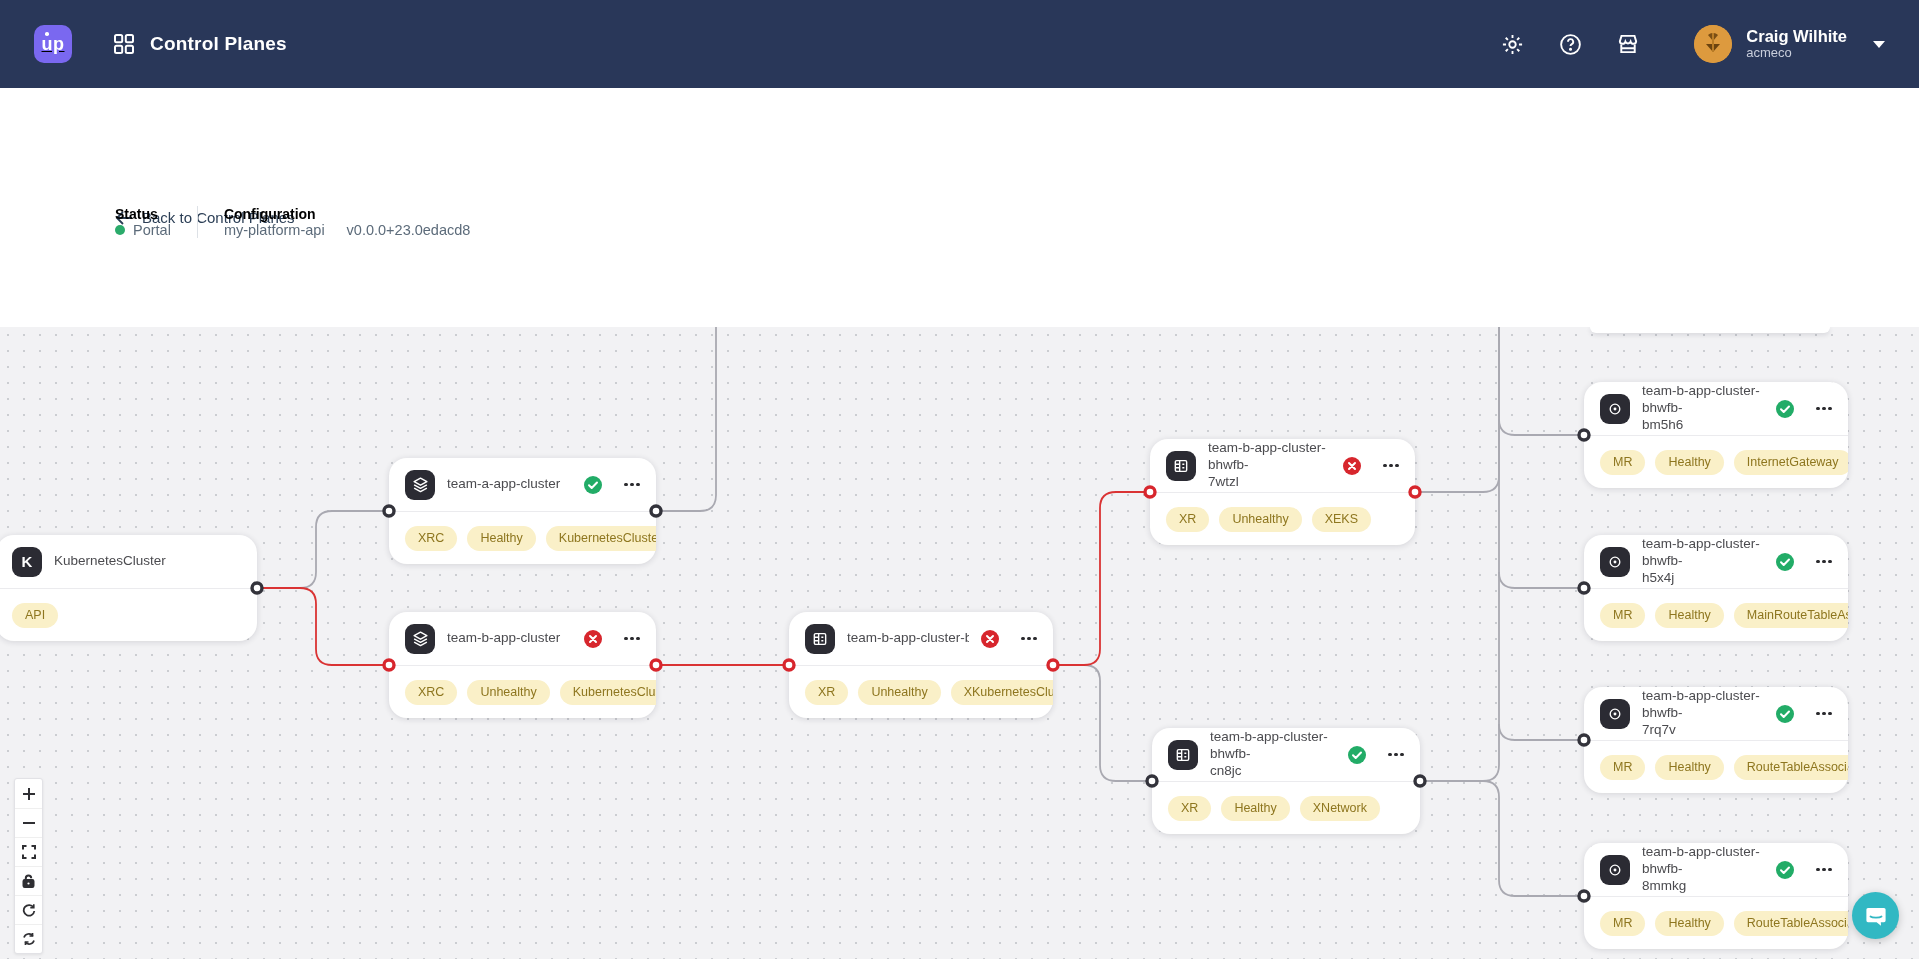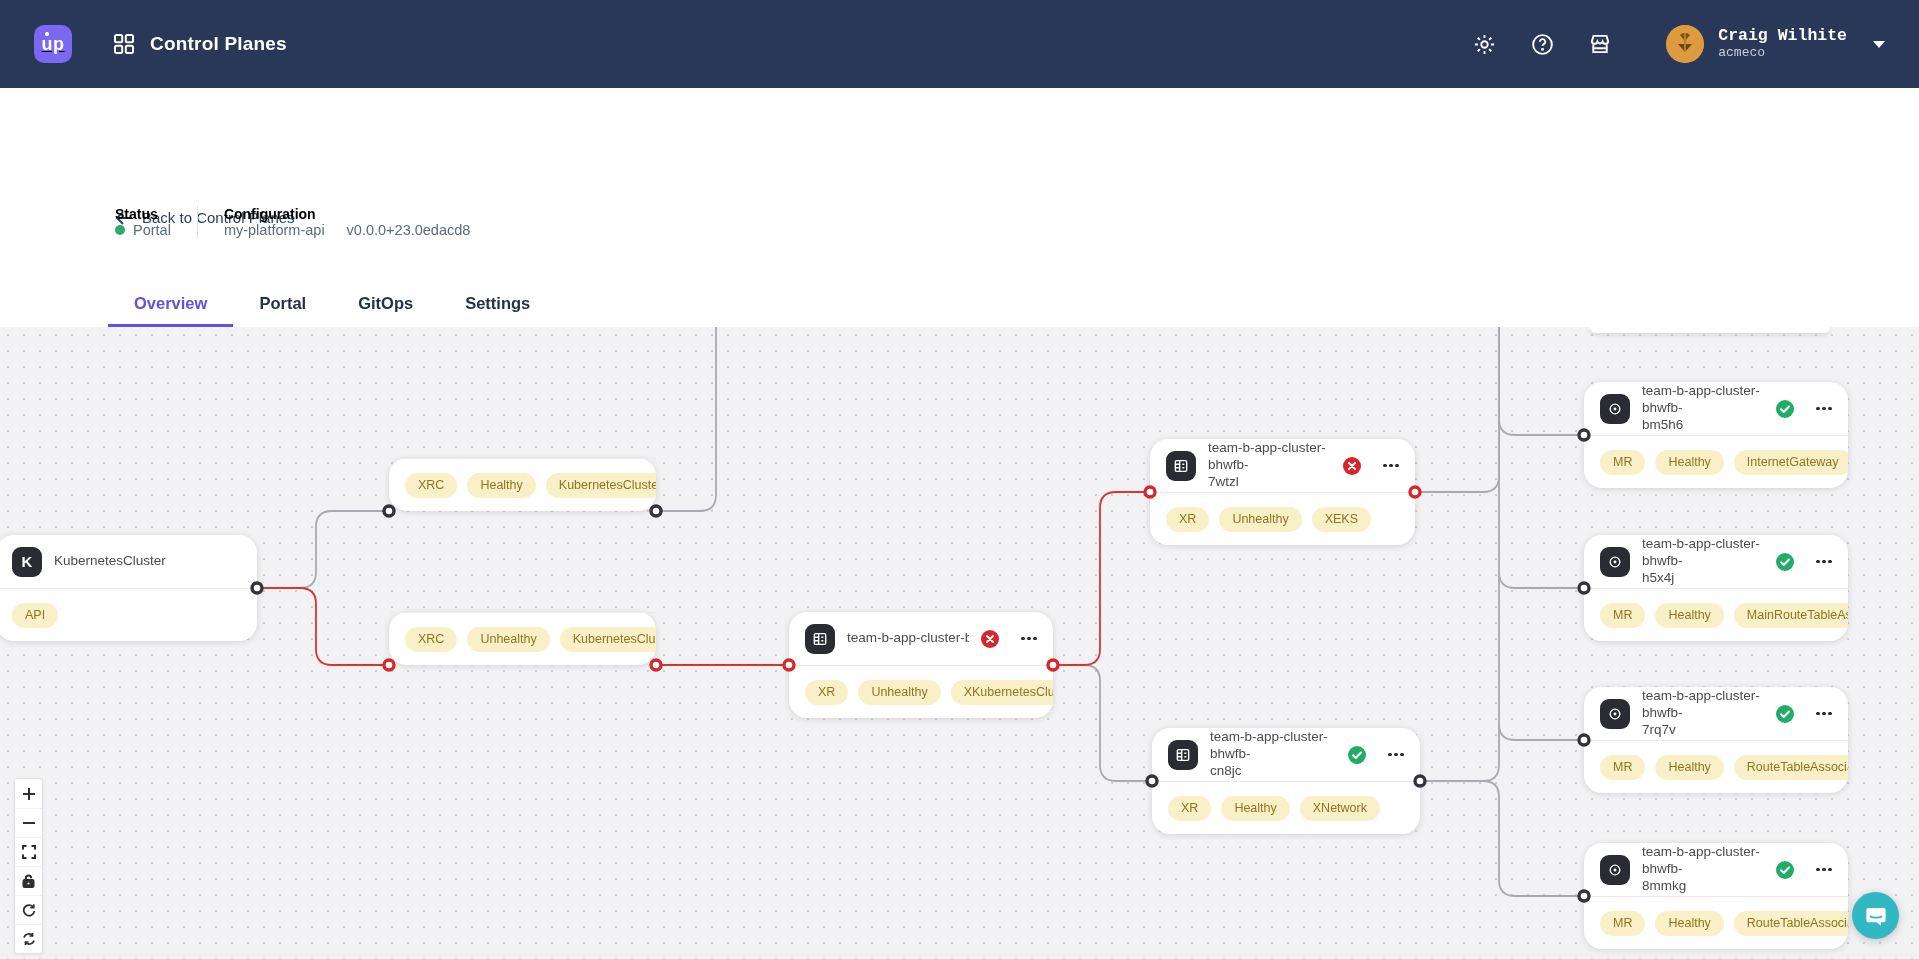--- a/index.html
+++ b/index.html
@@ -13,21 +13,21 @@
   .logo { width:38px; height:38px; background:#7A68F0; border-radius:10px;
     display:flex; align-items:center; justify-content:center; position:relative;text-decoration:underline; }
   .logo span { color:#fff; font-weight:bold; font-size:18px; letter-spacing:0.5px; }
   .logo .logo-dot { position:absolute; top:7px; left:11px; width:3.5px; height:3.5px;
     background:#fff; border-radius:50%; }
   .nav-grid { margin-left:38px; margin-right:12px; }
   .nav-title { color:#fff; font-size:19px; font-weight:bold; letter-spacing:0.2px; }
   .nav-right { margin-left:auto; display:flex; align-items:center; gap:30px; }
   .nav-icon { width:28px; height:28px; display:flex; align-items:center;
     justify-content:center; cursor:pointer; }
-  .user { display:flex; align-items:center; gap:14px; margin-left:22px; cursor:pointer;font-family:Liberation Mono, monospace; }
+  .user { display:flex; align-items:center; gap:14px; margin-left:22px; cursor:pointer; }
   .avatar { width:38px; height:38px; border-radius:50%; background:#DD9A3E;
     display:flex; flex-direction:column; align-items:center; justify-content:center;
     overflow:hidden; }
   .user-meta { line-height:1.15; }
   .user-name { color:#fff; font-size:16.5px; font-weight:bold; }
   .user-org { color:#C9CEDC; font-size:13px; }
   .caret { width:0; height:0; border-left:6px solid transparent;
     border-right:6px solid transparent; border-top:7px solid #fff; margin-left:12px; }
 
   
@@ -164,52 +164,84 @@
         </div>
       </div>
       <div class="meta-col">
         <div class="meta-label">Configuration</div>
         <div class="meta-value">
           <span>my-platform-api</span>
           <span class="cfg-version">v0.0.0+23.0edacd8</span>
         </div>
       </div>
     </div>
-    <div class="tabs" id="tabs">
-        <div class="tab active">Overview</div>
-        <div class="tab">Portal</div>
-        <div class="tab">GitOps</div>
-        <div class="tab">Settings</div>
-      </div>
   </div>
 
   <div class="canvas" id="canvas">
     <div class="topcut" style="left:1590px; top:0; width:240px; height:6px;"></div>
     <div id="nodes">
         <div class="node" style="left: -4px; top: 208px; width: 261px;">
           <div class="node-head">
             <div class="node-icon">
               <span class="k-letter">K</span>
             </div>
             <div class="node-title">KubernetesCluster</div>
           </div>
           <div class="node-divider"></div>
           <div class="node-badges" style="padding-left: 16px;">
             <span class="badge">API</span>
           </div>
         </div>
         <div class="node" style="left: 389px; top: 131px; width: 267px;">
+          <div class="node-head">
+            <div class="node-icon">
+              <svg width="17" height="17" viewBox="0 0 24 24" fill="none" stroke="#fff" stroke-width="2" stroke-linejoin="round">
+                <path d="M12 3l9 5-9 5-9-5 9-5Z"></path>
+                <path d="M3 12.5l9 5 9-5"></path>
+                <path d="M3 17l9 5 9-5"></path>
+              </svg>
+            </div>
+            <div class="node-title">team-a-app-cluster</div>
+            <span class="node-status"><svg width="18" height="18" viewBox="0 0 18 18">
+                <circle cx="9" cy="9" r="9" fill="#22AC67"></circle>
+                <path d="M5 9.3l2.7 2.7L13 6.5" stroke="#fff" stroke-width="2" fill="none" stroke-linecap="round" stroke-linejoin="round"></path>
+              </svg></span>
+            <div class="node-menu">
+              <i></i>
+              <i></i>
+              <i></i>
+            </div>
+          </div>
           <div class="node-divider"></div>
           <div class="node-badges">
             <span class="badge">XRC</span>
             <span class="badge">Healthy</span>
             <span class="badge">KubernetesCluster</span>
           </div>
         </div>
         <div class="node" style="left: 389px; top: 285px; width: 267px;">
+          <div class="node-head">
+            <div class="node-icon">
+              <svg width="17" height="17" viewBox="0 0 24 24" fill="none" stroke="#fff" stroke-width="2" stroke-linejoin="round">
+                <path d="M12 3l9 5-9 5-9-5 9-5Z"></path>
+                <path d="M3 12.5l9 5 9-5"></path>
+                <path d="M3 17l9 5 9-5"></path>
+              </svg>
+            </div>
+            <div class="node-title">team-b-app-cluster</div>
+            <span class="node-status"><svg width="18" height="18" viewBox="0 0 18 18">
+                <circle cx="9" cy="9" r="9" fill="#D7262D"></circle>
+                <path d="M6 6l6 6M12 6l-6 6" stroke="#fff" stroke-width="2" fill="none" stroke-linecap="round"></path>
+              </svg></span>
+            <div class="node-menu">
+              <i></i>
+              <i></i>
+              <i></i>
+            </div>
+          </div>
           <div class="node-divider"></div>
           <div class="node-badges">
             <span class="badge">XRC</span>
             <span class="badge">Unhealthy</span>
             <span class="badge">KubernetesCluster</span>
           </div>
         </div>
         <div class="node" style="left: 789px; top: 285px; width: 264px;">
           <div class="node-head">
             <div class="node-icon">

